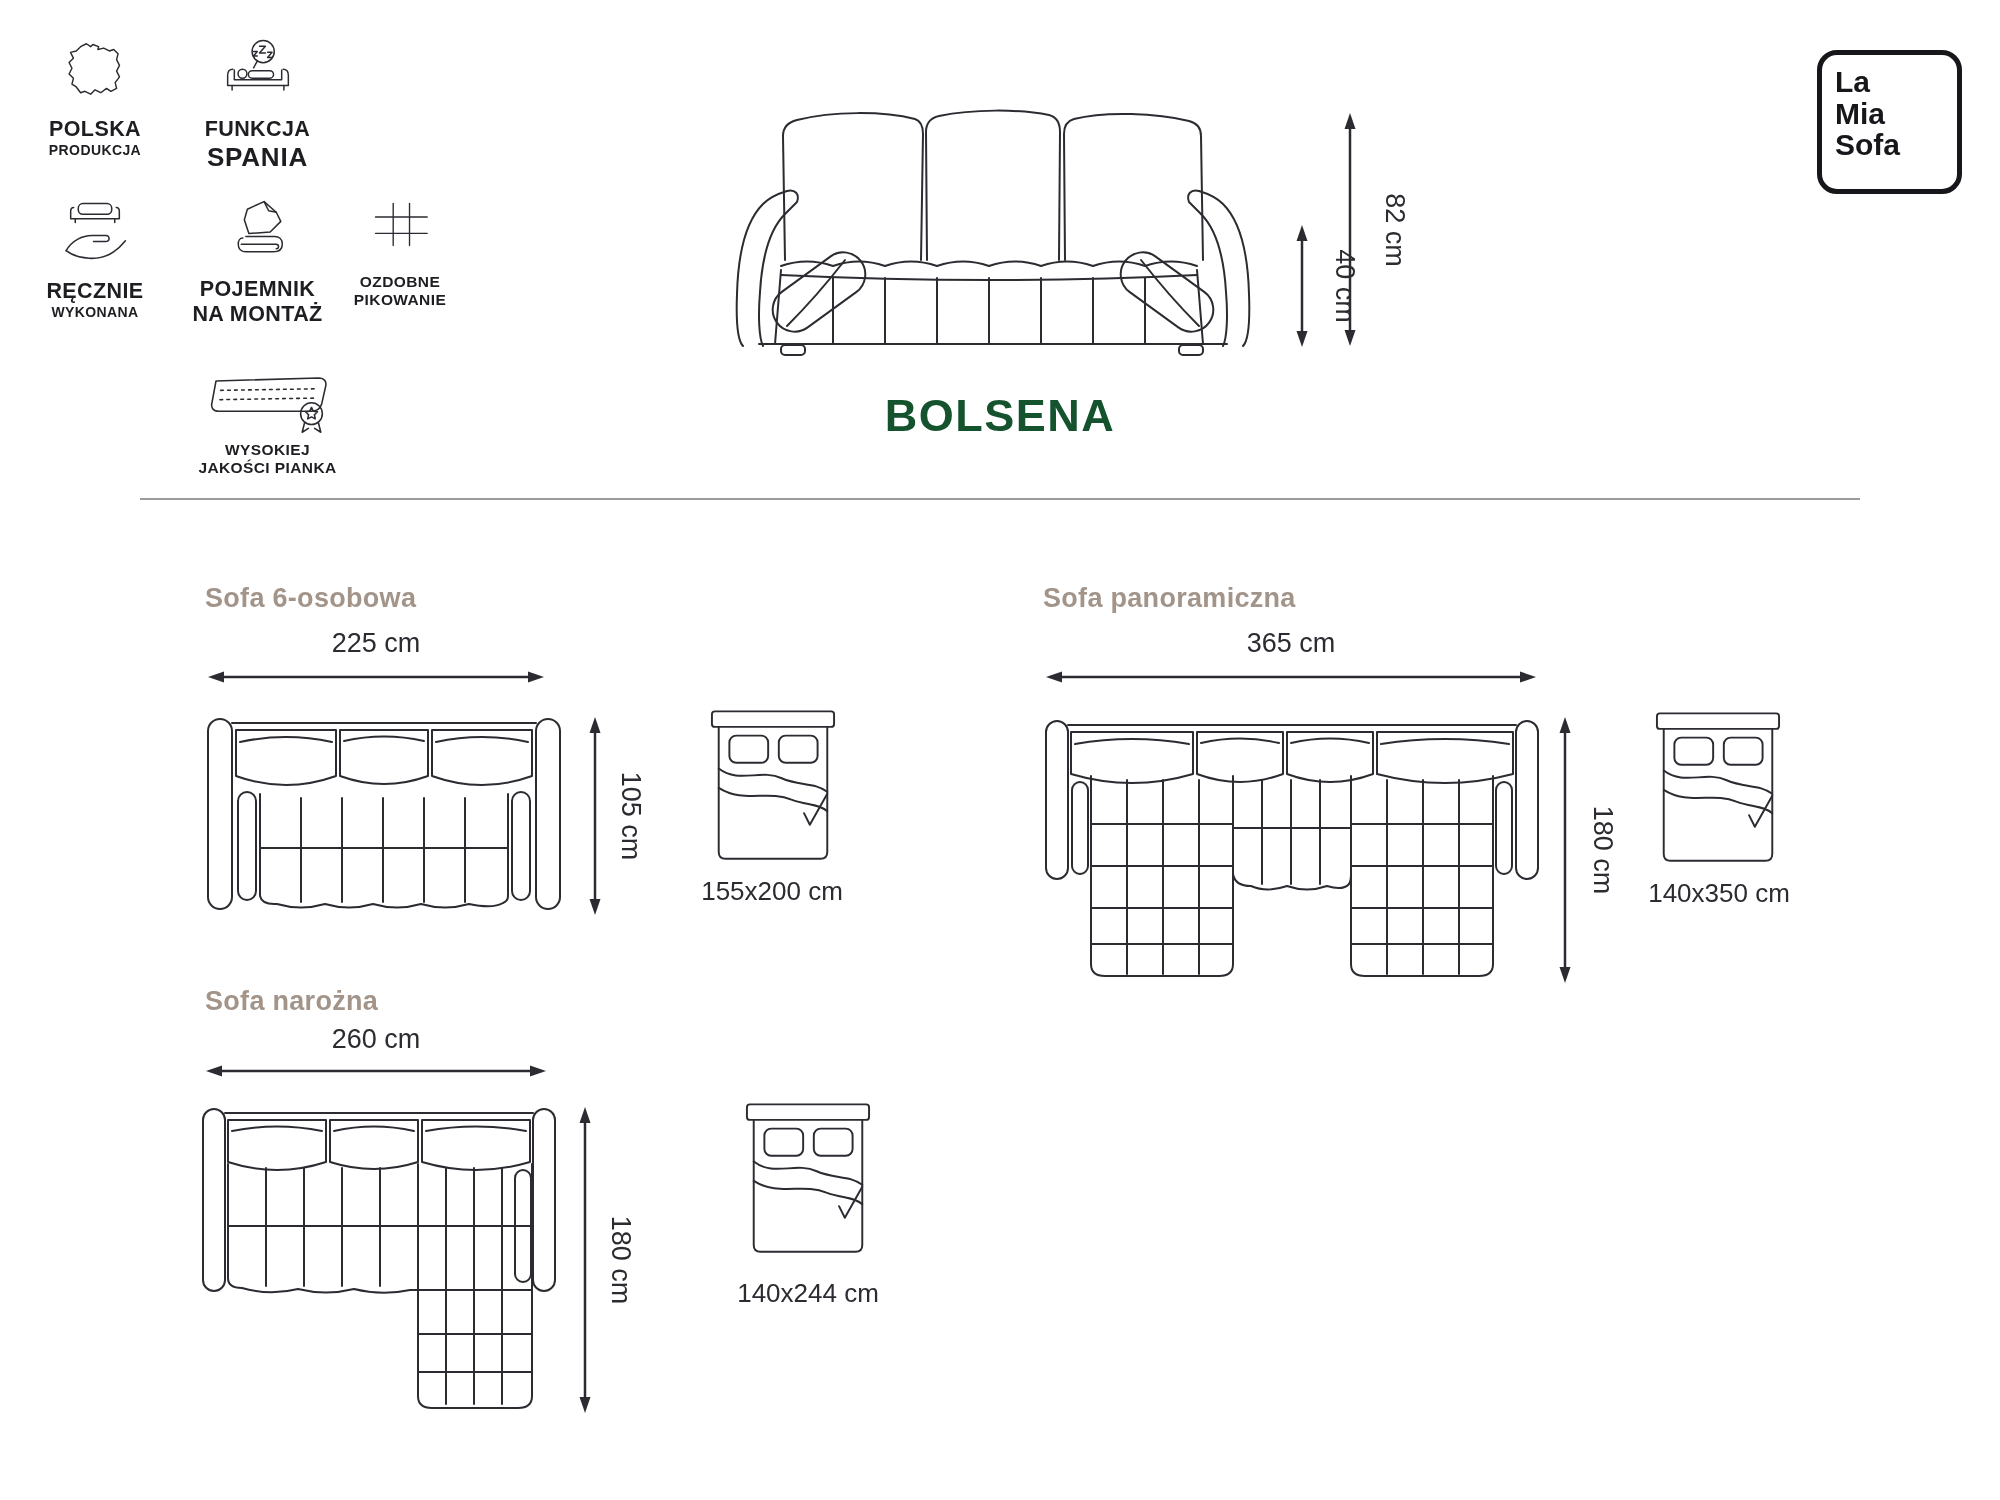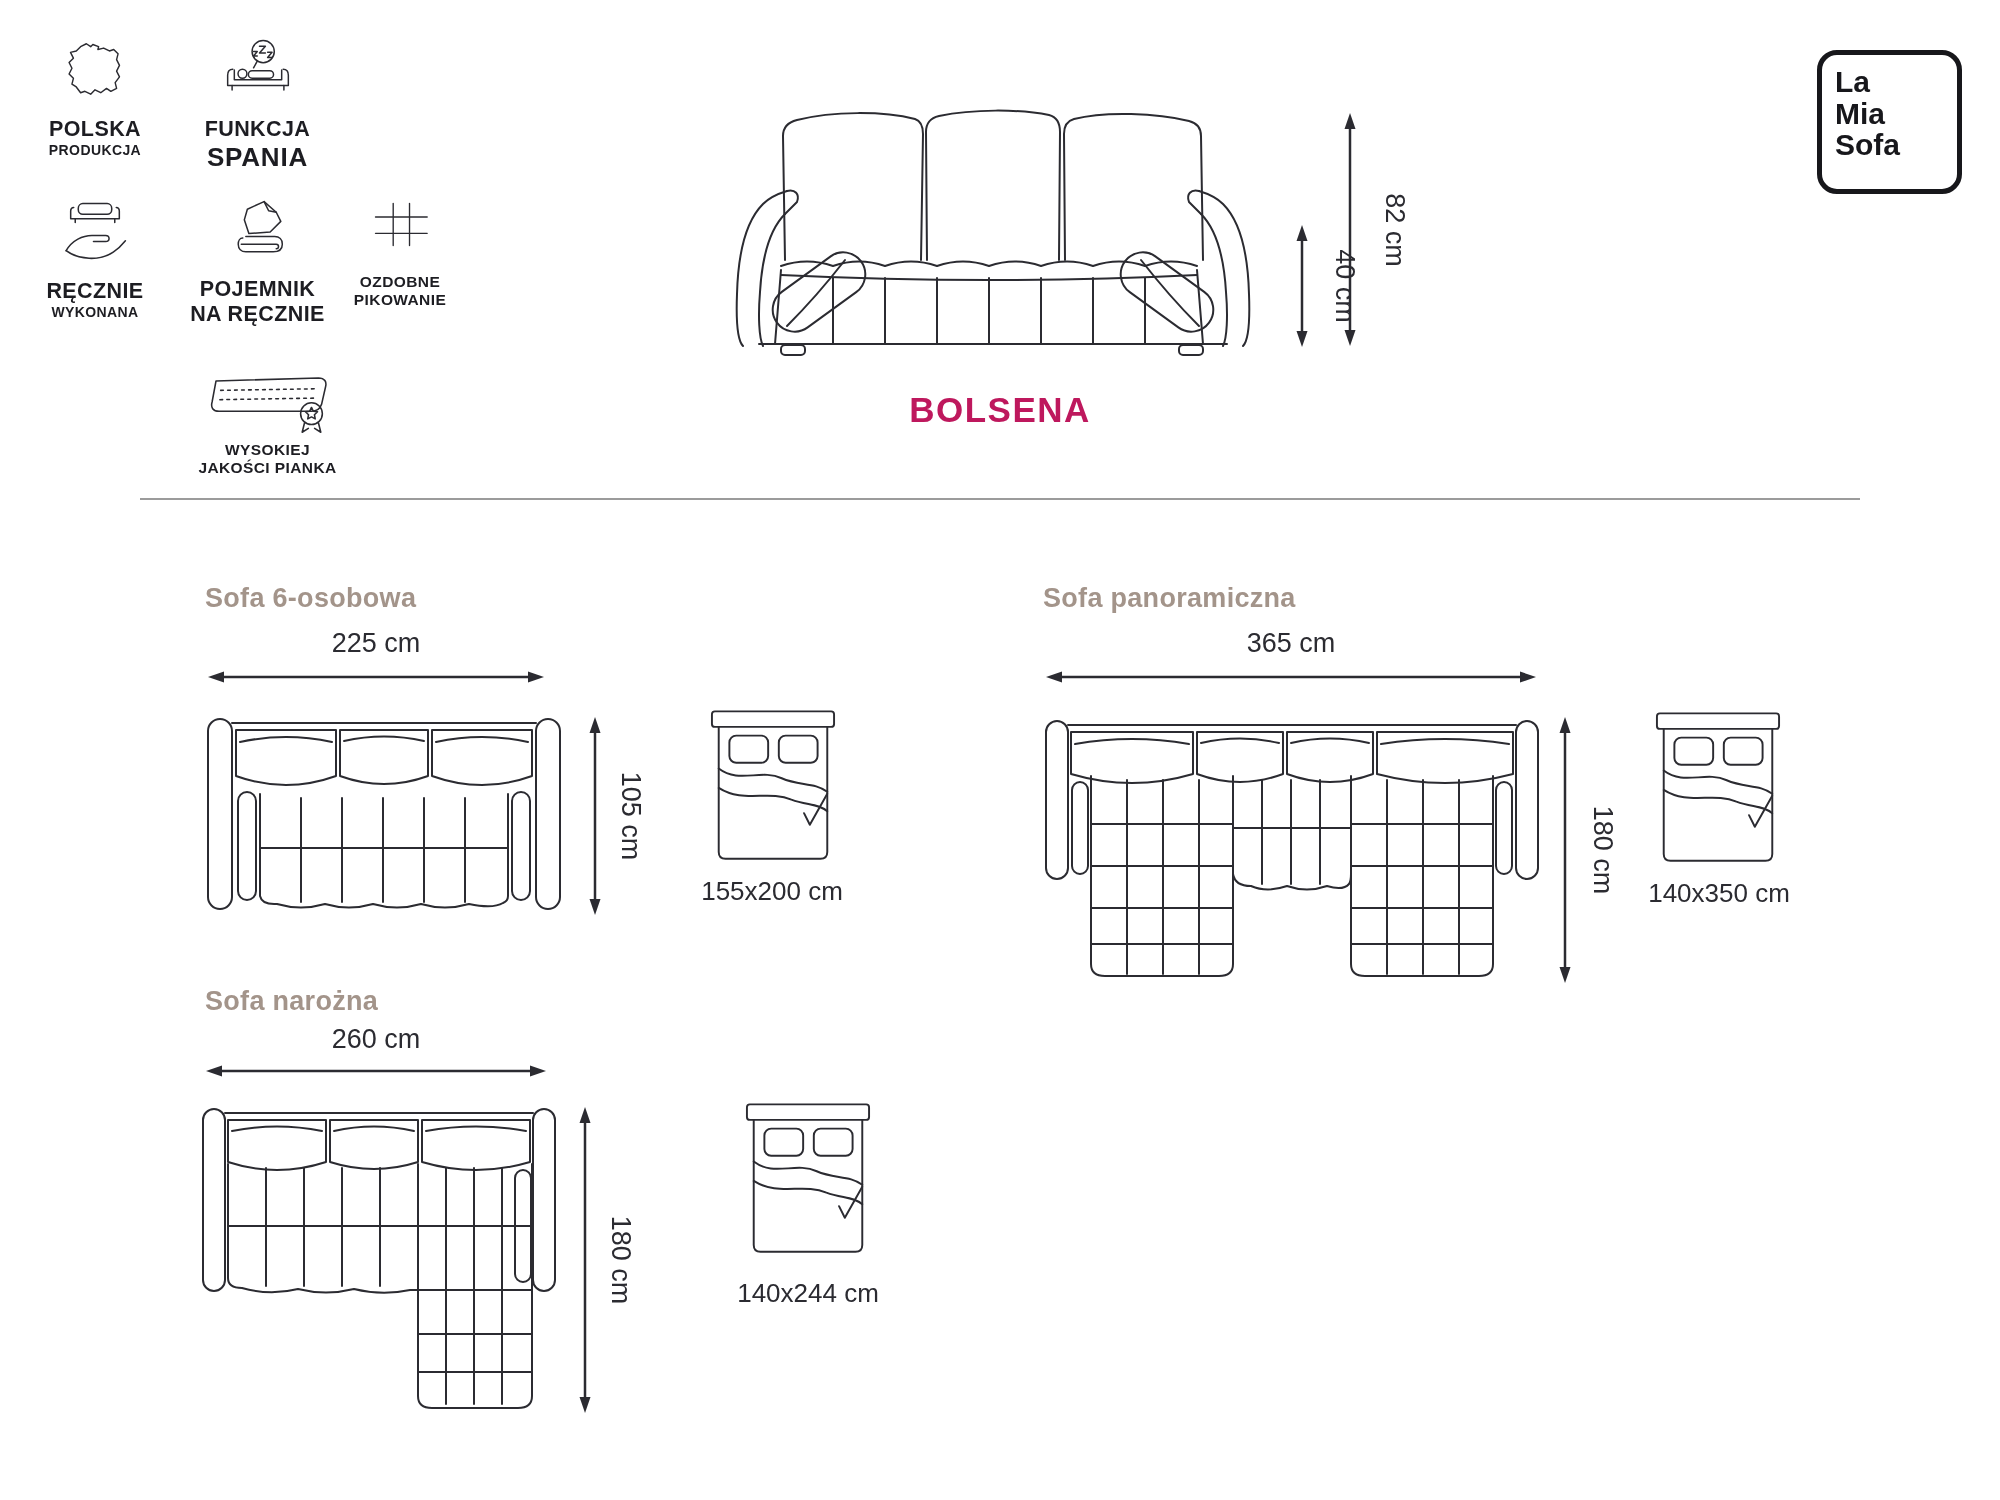--- a/index.html
+++ b/index.html
@@ -13,21 +13,21 @@
   
   .feat{position:absolute;text-align:center;}
   .feat svg{margin:0 auto 7px auto;}
   .fl{font-weight:700;color:#1d1d22;letter-spacing:.4px;line-height:1.18;}
   .fl-lg{font-size:21.5px;}
   .fl-xl{font-size:26px;letter-spacing:.8px;}
   .fl-md{font-size:18px;}
   .fl-sm{font-size:15.5px;}
   .fl-xs{font-size:14px;}
   
-  .model-title{position:absolute;transform:translateX(-50%);font-size:35px;font-weight:700;letter-spacing:1.5px;color:#be185d;}
+  .model-title{position:absolute;transform:translateX(-50%);font-size:45px;font-weight:700;letter-spacing:1.5px;color:#14532d;}
   .section-title{position:absolute;font-size:27px;font-weight:700;color:#a3948a;letter-spacing:.3px;}
   .hlabel{position:absolute;transform:translateX(-50%);font-size:27px;font-weight:400;color:#2b2b31;white-space:nowrap;}
   .vlabel{position:absolute;transform:translate(-50%,-50%) rotate(90deg);font-size:27px;font-weight:400;color:#2b2b31;white-space:nowrap;}
   .bed-caption{position:absolute;transform:translateX(-50%);font-size:26px;font-weight:400;color:#2b2b31;white-space:nowrap;}
   .divider{position:absolute;left:140px;top:498px;width:1720px;height:2px;background:#9b9b9b;}
   
   .logo{position:absolute;left:1817px;top:50px;width:106px;height:112px;border:5px solid #17171b;border-radius:20px;
         padding:11px 16px 11px 13px;background:#fff;}
   .logo .ll{font-size:30px;font-weight:800;line-height:1.05;color:#17171b;letter-spacing:0;}
   .arrfill{fill:#2b2b31;stroke:none;}
@@ -76,21 +76,21 @@
   </div>
 
   <div class="feat" style="left:180px;top:194px;width:155px">
     <svg width="78" height="76" viewBox="0 0 100 100">
       <path class="line-art" stroke-width="4.5" d="M36,20 L58,10 L74,24 L80,36 L66,50 L38,52 L32,34 Z"></path>
       <path class="line-art" stroke-width="4" d="M58,10 L64,22 L74,24"></path>
       <path class="line-art" stroke-width="4.5" d="M30,58 C26,58 24,62 24,66 C24,72 28,76 34,76 L70,76 C78,76 82,72 82,66 C82,60 78,56 72,56 L34,56"></path>
       <path class="line-art" stroke-width="4" d="M28,66 L74,66 C78,66 78,72 74,72"></path>
     </svg>
     <div class="fl fl-lg">POJEMNIK</div>
-    <div class="fl fl-lg">NA RĘCZNIE</div>
+    <div class="fl fl-lg">NA MONTAŻ</div>
   </div>
 
   <div class="feat" style="left:330px;top:198px;width:140px">
     <svg width="72" height="68" viewBox="0 0 100 100">
       <path class="line-art" stroke-width="4.5" d="M40,8 V70"></path>
       <path class="line-art" stroke-width="4.5" d="M64,8 V70"></path>
       <path class="line-art" stroke-width="4.5" d="M14,28 H90"></path>
       <path class="line-art" stroke-width="4.5" d="M14,52 H90"></path>
     </svg>
     <div class="fl fl-sm">OZDOBNE</div>

